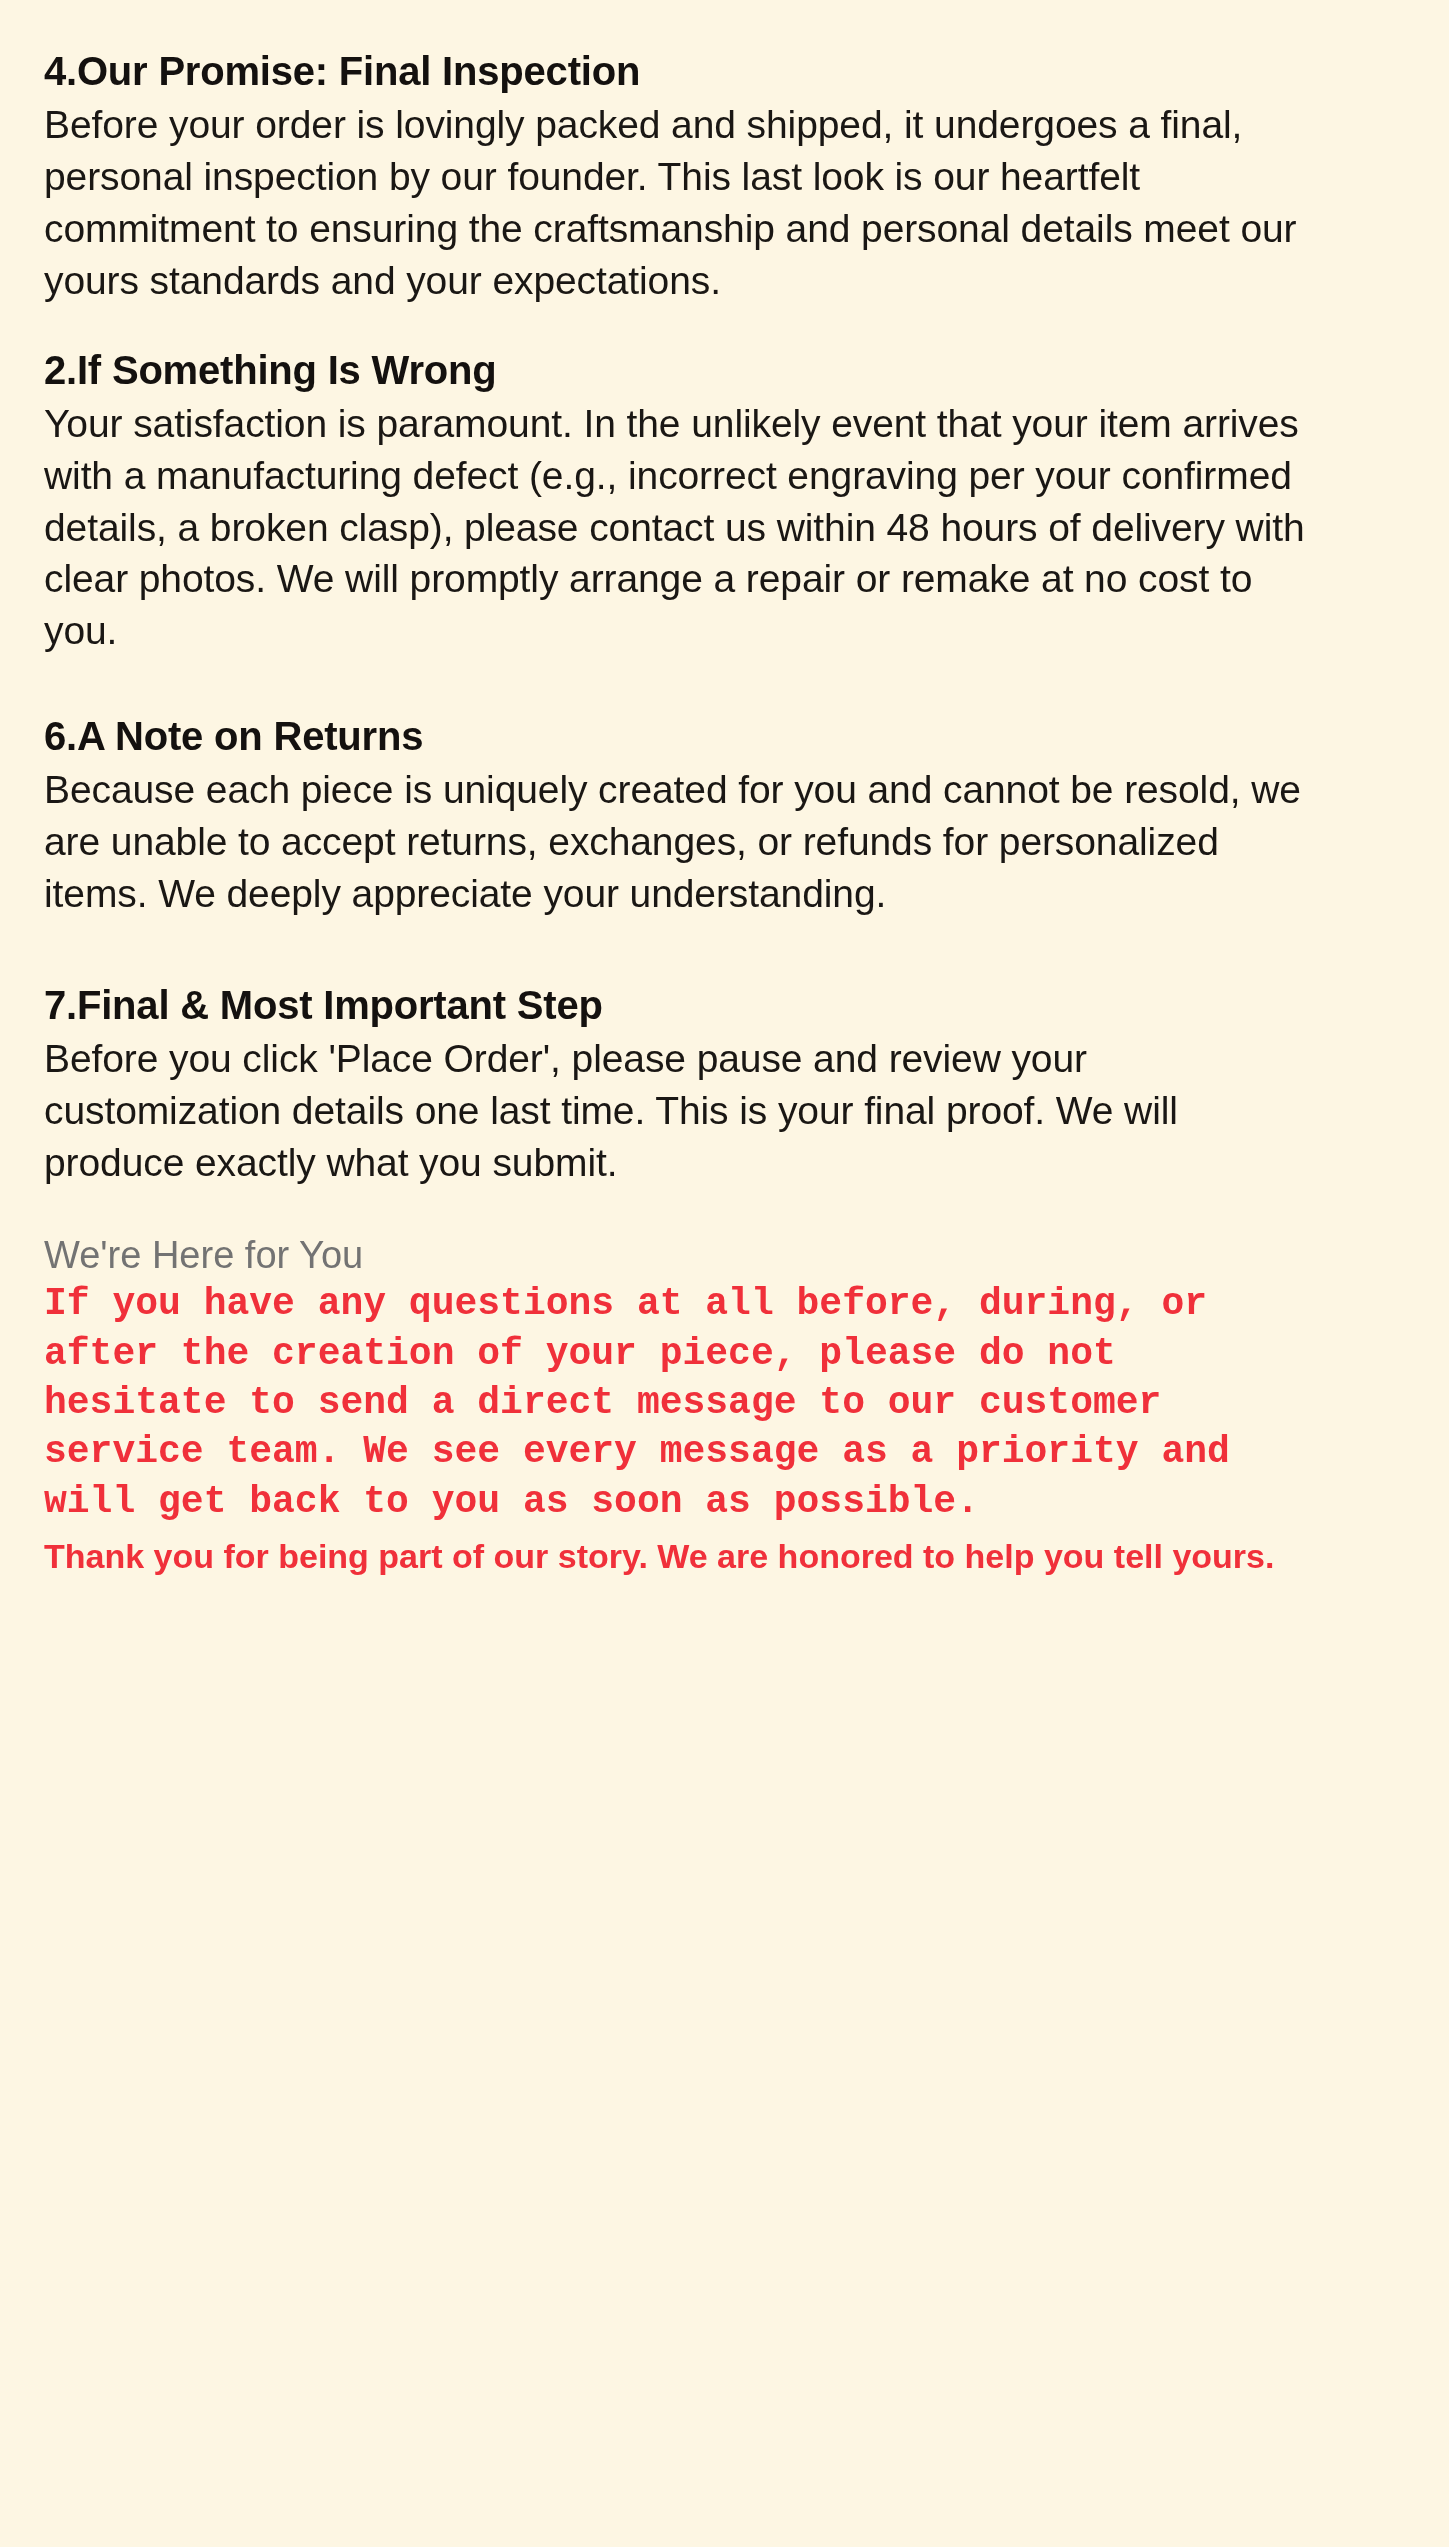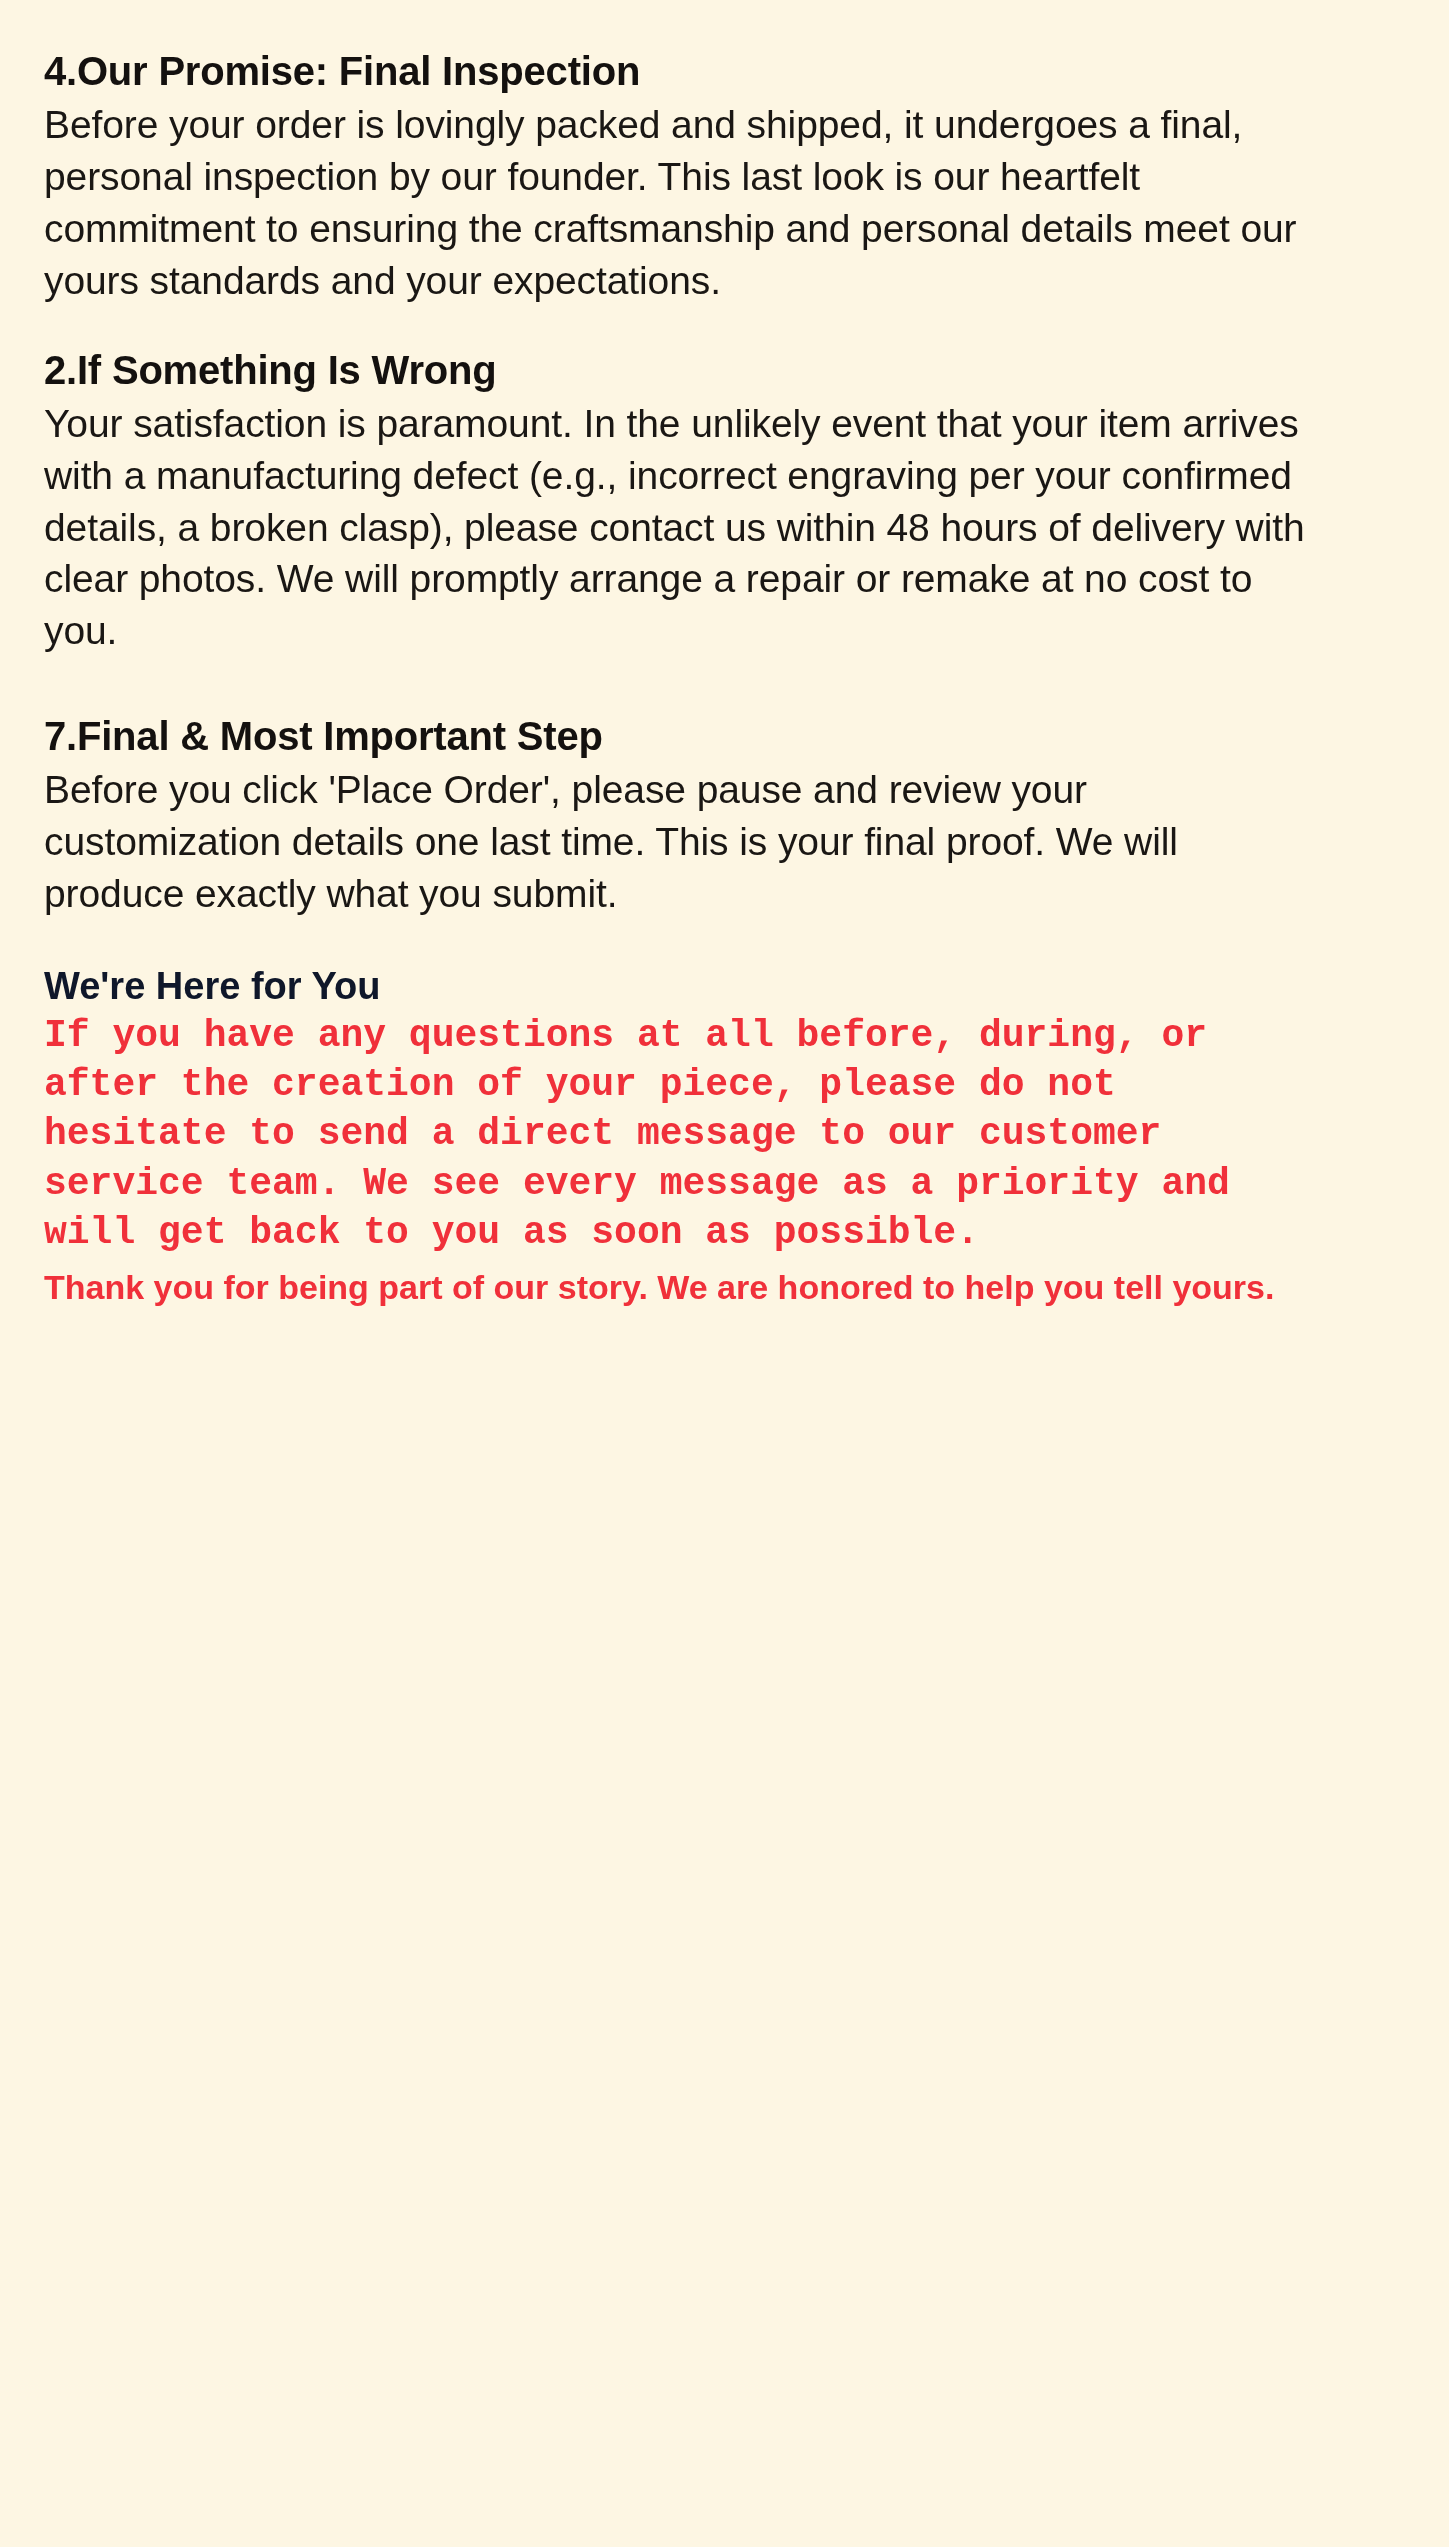--- a/index.html
+++ b/index.html
@@ -44,22 +44,22 @@
   }
   .gap-small { margin-bottom: 40px; }
   .gap-medium { margin-bottom: 56px; }
   .gap-large { margin-bottom: 62px; }
 
   .closing {
     margin-top: 14px;
   }
   .closing-heading {
     font-size: 38px;
-    font-weight: 700;
-    color: #0f172a;
+    font-weight: 400;
+    color: #737373;
     line-height: 1.28;
     margin: 0;
   }
   .closing-body {
     font-size: 38px;
     font-weight: 700;
     color: #f0303a;
     line-height: 1.30;
     margin: 0;
     font-family: Liberation Mono, monospace;
@@ -80,20 +80,24 @@
   <div class="section gap-small">
     <h2 class="sec-heading">4.Our Promise: Final Inspection</h2>
     <p class="sec-body">Before your order is lovingly packed and shipped, it undergoes a final, personal inspection by our founder. This last look is our heartfelt commitment to ensuring the craftsmanship and personal details meet our yours standards and your expectations.</p>
   </div>
 
   <div class="section gap-medium">
     <h2 class="sec-heading">2.If Something Is Wrong</h2>
     <p class="sec-body">Your satisfaction is paramount. In the unlikely event that your item arrives with a manufacturing defect (e.g., incorrect engraving per your confirmed details, a broken clasp), please contact us within 48 hours of delivery with clear photos. We will promptly arrange a repair or remake at no cost to you.</p>
   </div>
 
+  <div class="section gap-large">
+    <h2 class="sec-heading">6.A Note on Returns</h2>
+    <p class="sec-body">Because each piece is uniquely created for you and cannot be resold, we are unable to accept returns, exchanges, or refunds for personalized items. We deeply appreciate your understanding.</p>
+  </div>
 
   <div class="section">
     <h2 class="sec-heading">7.Final &amp; Most Important Step</h2>
     <p class="sec-body">Before you click 'Place Order', please pause and review your customization details one last time. This is your final proof. We will produce exactly what you submit.</p>
   </div>
 
   <div class="closing">
     <h2 class="closing-heading">We're Here for You</h2>
     <p class="closing-body">If you have any questions at all before, during, or after the creation of your piece, please do not hesitate to send a direct message to our customer service team. We see every message as a priority and will get back to you as soon as possible.</p>
     <p class="closing-thanks">Thank you for being part of our story. We are honored to help you tell yours.</p>

